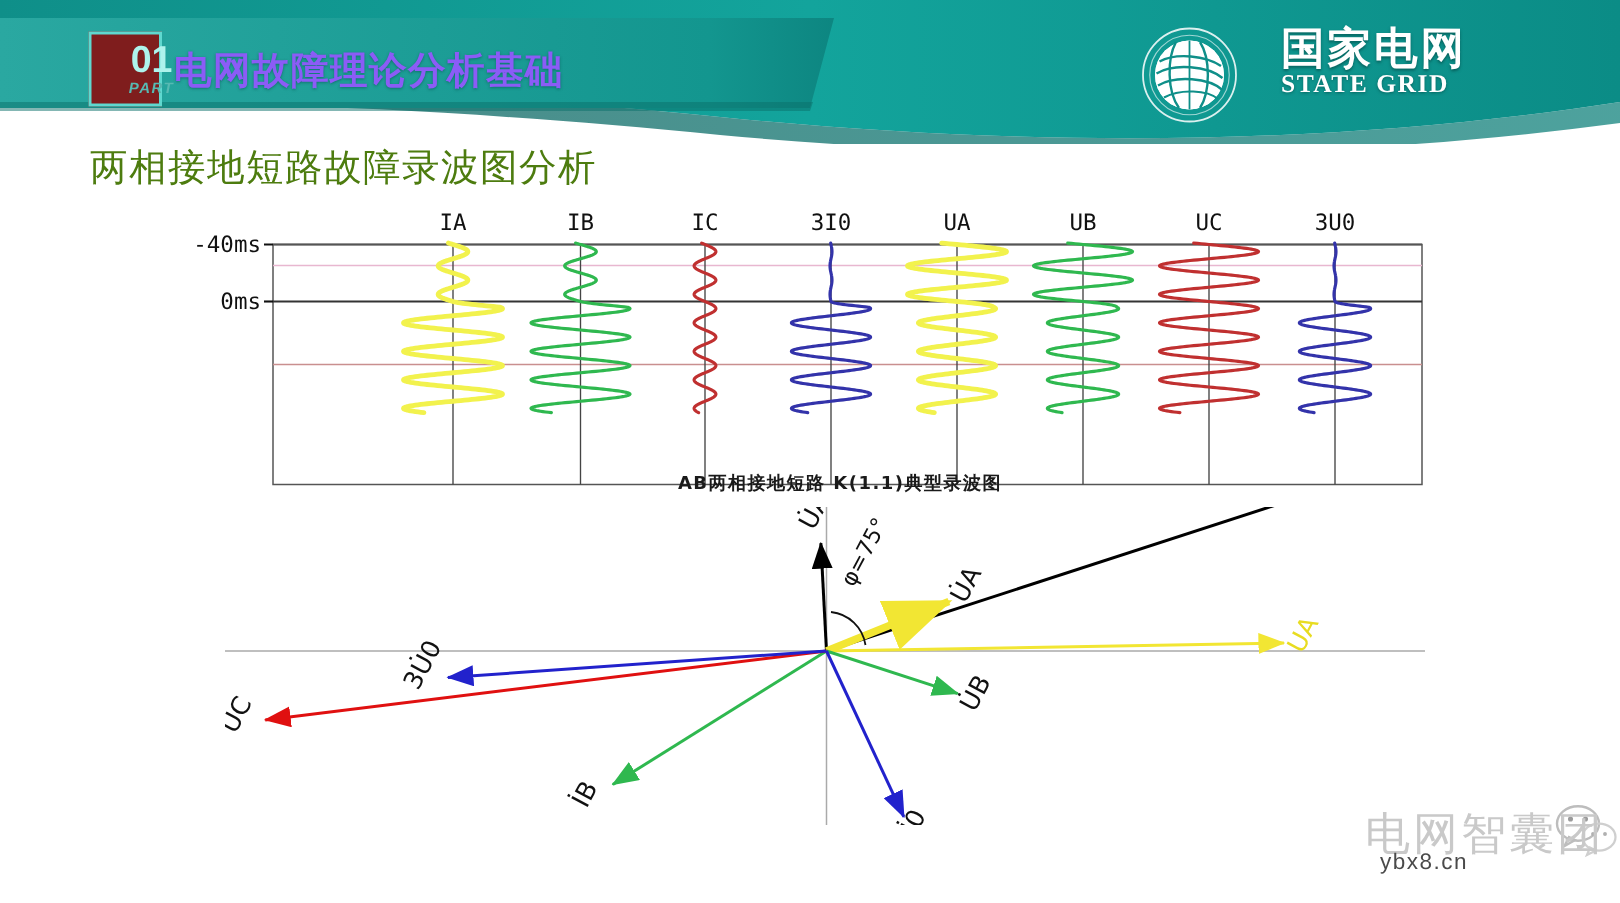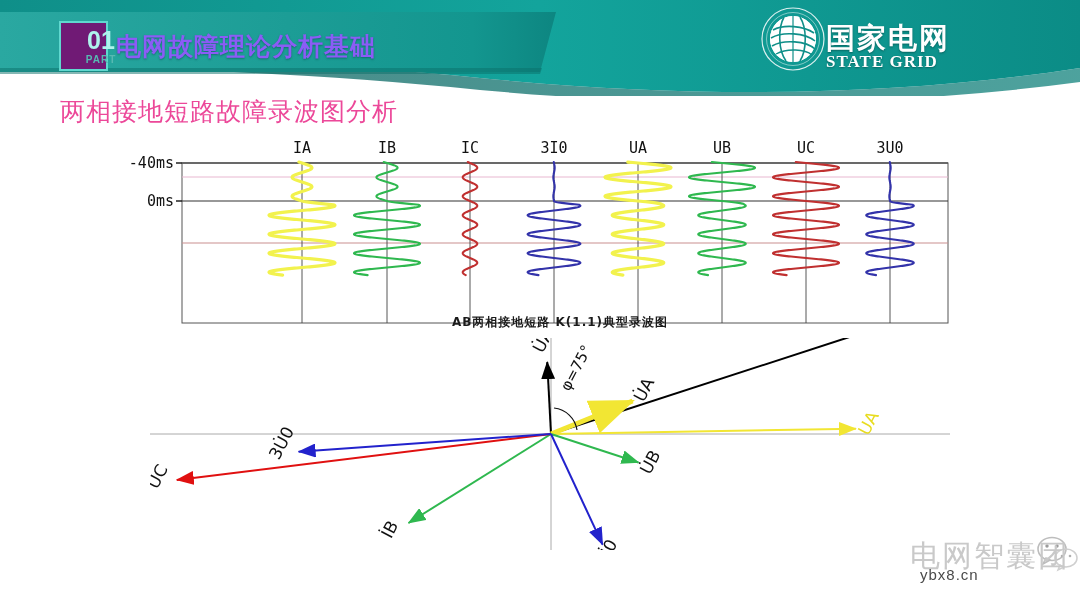--- a/index.html
+++ b/index.html
@@ -10,42 +10,42 @@
     font-family:"Liberation Sans","DejaVu Sans",sans-serif;
     overflow:hidden;position:relative;
   }
   .slide{position:absolute;inset:0;background:#fff;}
 
   
   .header{position:absolute;left:0;top:0;width:1080px;height:96px;overflow:hidden;}
   .hdr-svg{position:absolute;left:0;top:0;}
   .part-badge{
     position:absolute;left:59px;top:21px;width:49px;height:50px;
-    background:#701a75;border:2px solid #5fd8cf;
+    background:#7f1d1d;border:2px solid #5fd8cf;
     display:flex;flex-direction:column;align-items:center;justify-content:center;
     line-height:1;box-sizing:border-box;padding-left:35px;
   }
   .part-num{color:#aef3ec;font-size:25px;font-weight:bold;letter-spacing:0px;font-family:"Liberation Sans",sans-serif;}
-  .part-word{color:#57b9b2;font-size:10px;font-weight:bold;letter-spacing:1px;margin-top:2px;}
+  .part-word{color:#57b9b2;font-size:10px;font-weight:bold;letter-spacing:1px;margin-top:2px;font-style:italic;}
   .hdr-title{
     position:absolute;left:116px;top:30px;
     color:#8b5cf6;font-size:25px;font-weight:bold;letter-spacing:1px;
     font-family:"DejaVu Sans",sans-serif;
     text-shadow:0 1px 2px rgba(0,60,58,.45);
   }
-  .logo-wrap{position:absolute;left:760px;top:6px;display:flex;align-items:flex-end;gap:0;}
+  .logo-wrap{position:absolute;left:760px;top:17px;display:flex;align-items:flex-start;gap:28px;}
   .logo-cn{color:#fff;font-size:29px;font-weight:bold;letter-spacing:2px;font-family:"DejaVu Sans",sans-serif;line-height:1.05;
            text-shadow:0 1px 2px rgba(0,50,48,.5);}
   .logo-en{color:#fff;font-size:17px;font-weight:bold;letter-spacing:1px;font-family:"Liberation Serif",serif;line-height:1.1;
            text-shadow:0 1px 2px rgba(0,50,48,.5);}
 
   
   .page-title{
     position:absolute;left:60px;top:95px;
-    font-size:25px;color:#ec4899;font-family:"DejaVu Sans",sans-serif;letter-spacing:1px;
+    font-size:25px;color:#4d7c0f;font-family:"DejaVu Sans",sans-serif;letter-spacing:1px;
   }
 
   
   .fig-wave{position:absolute;left:120px;top:135px;width:830px;height:205px;}
   .fig-cap{
     text-align:center;font-family:"DejaVu Sans",sans-serif;
     font-size:12px;font-weight:bold;color:#1a1a1a;letter-spacing:1px;
   }
   .cap-wave{position:absolute;left:300px;top:314px;width:520px;}
   .fig-phasor{position:absolute;left:150px;top:338px;width:800px;height:212px;}

